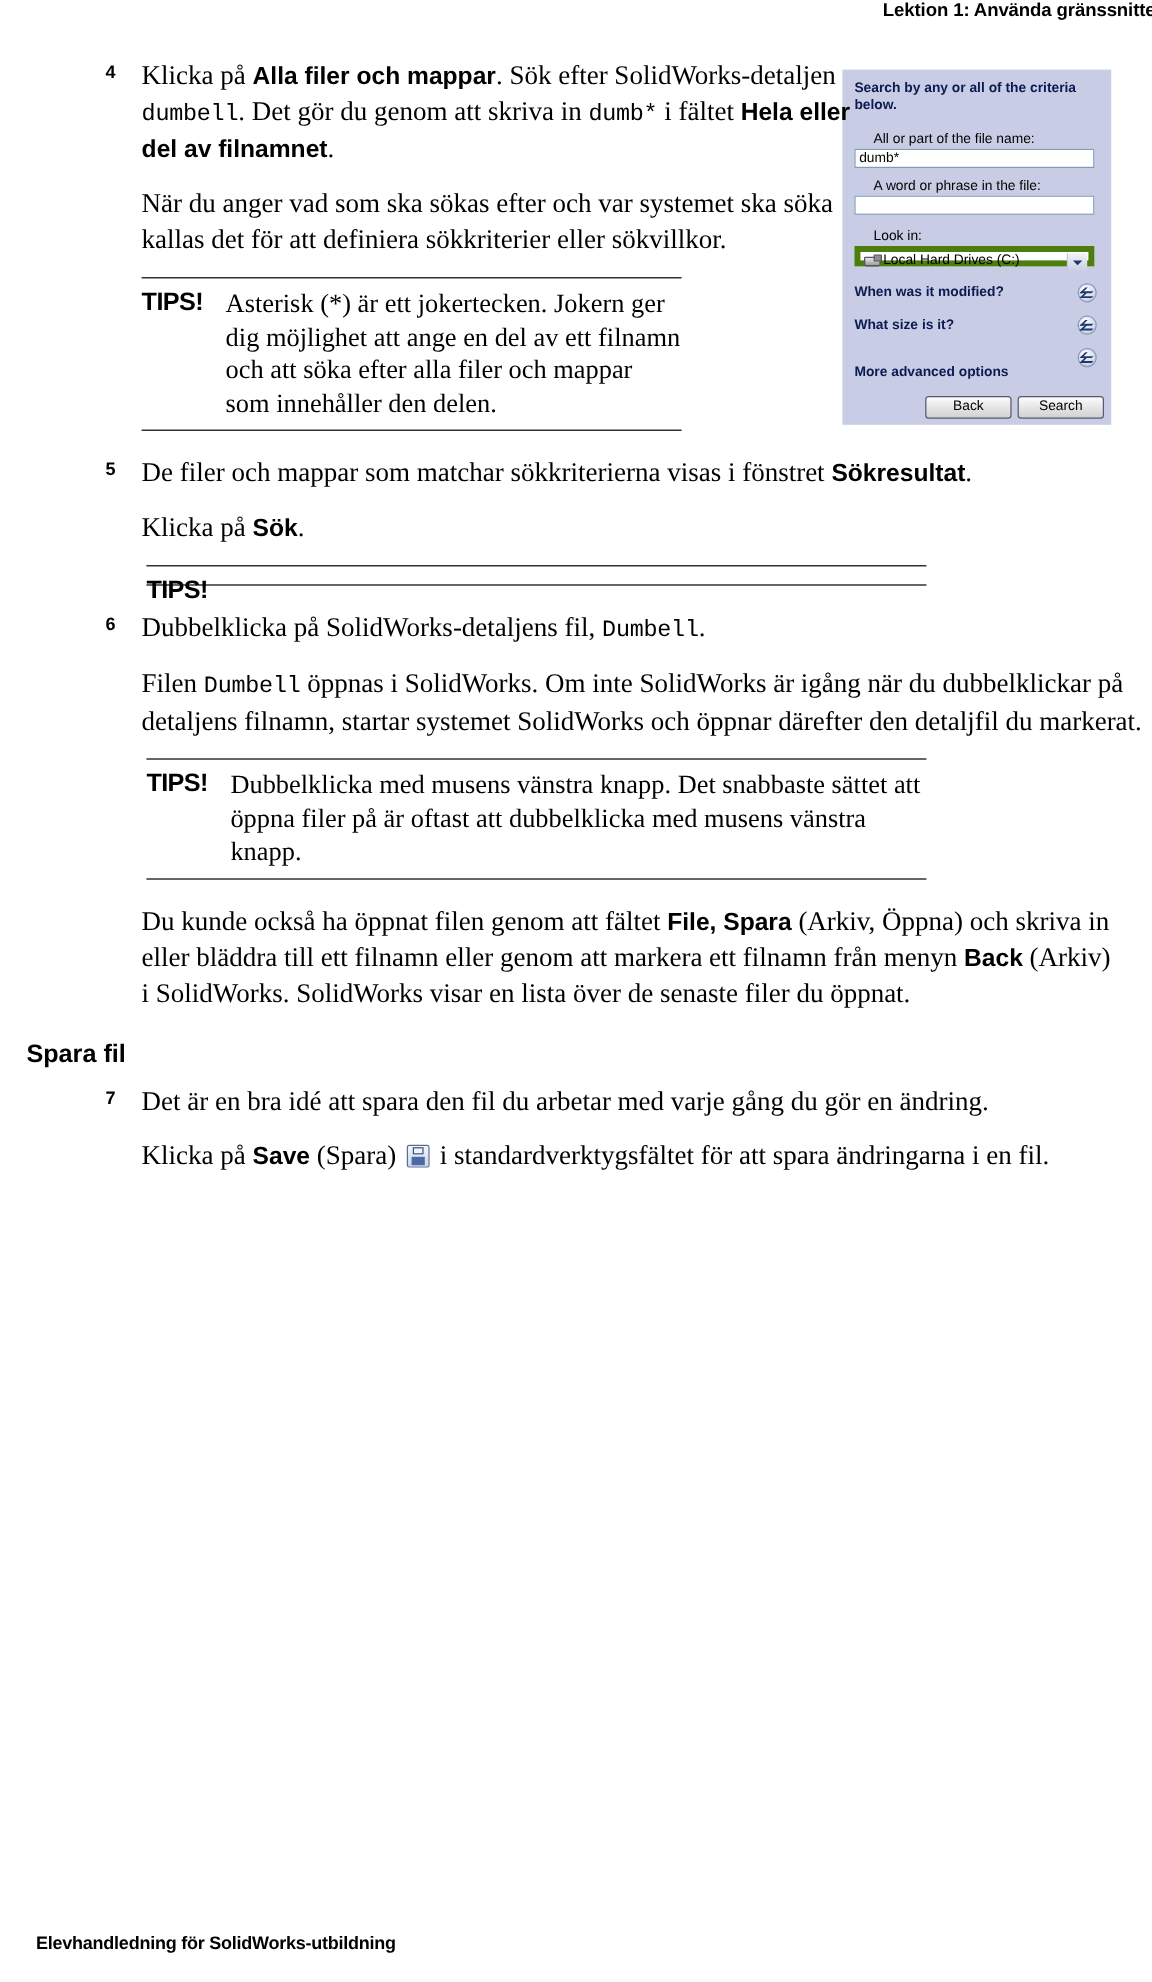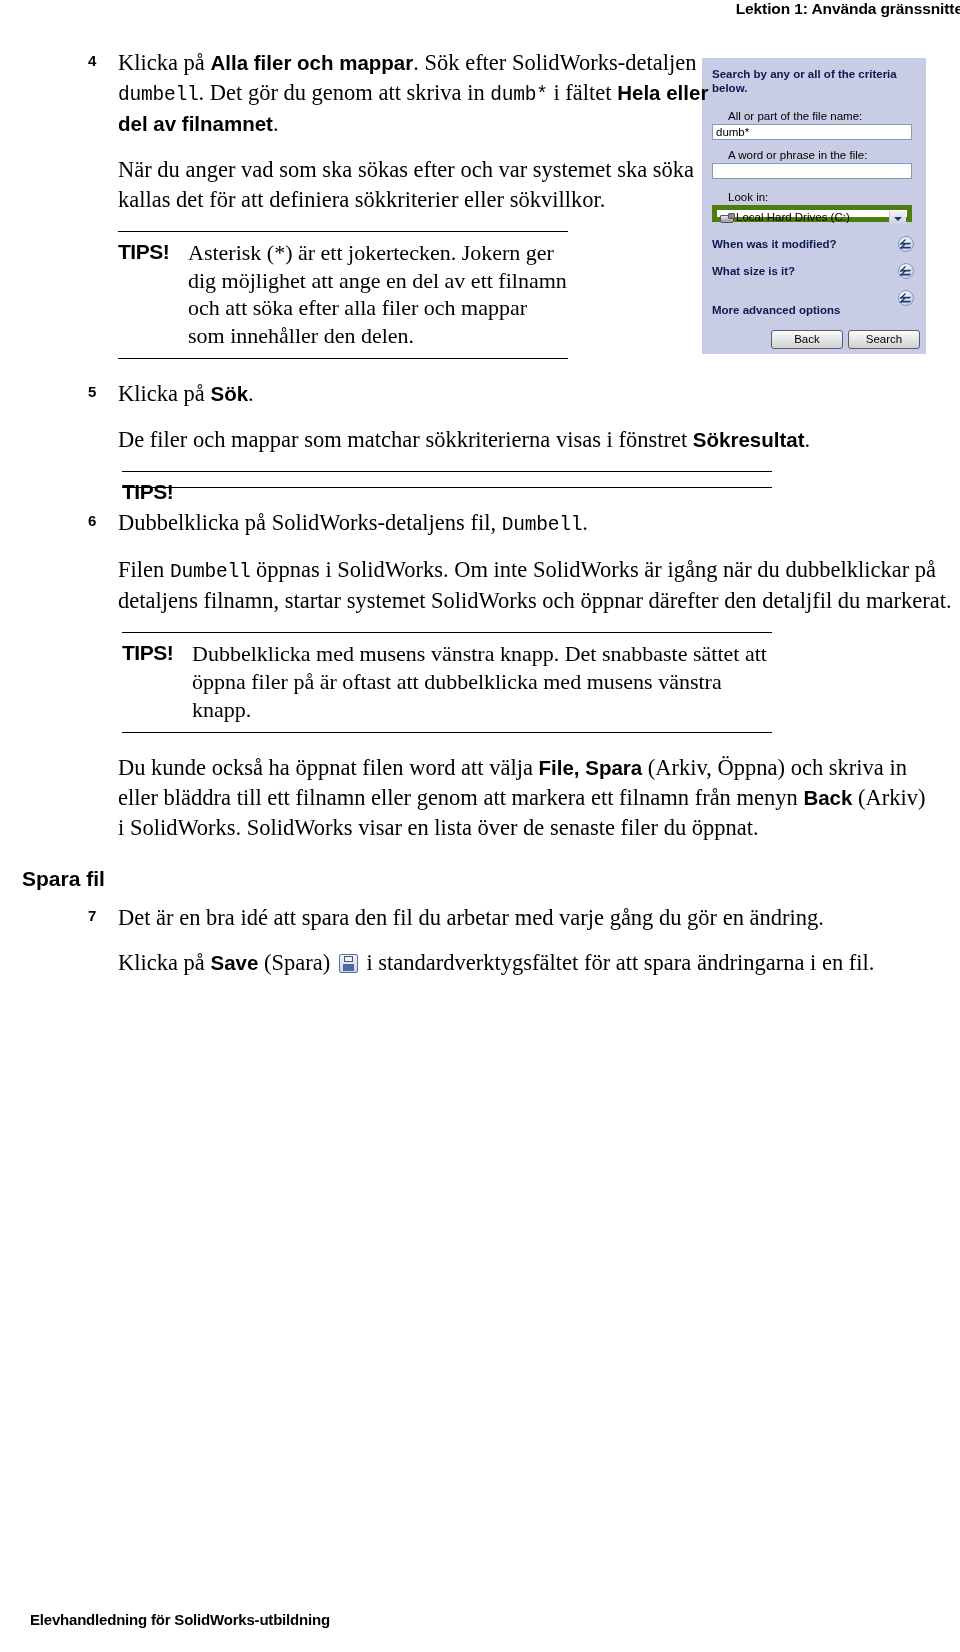--- a/index.html
+++ b/index.html
@@ -354,22 +354,22 @@
       <div class="tips" style="width:450px;">
         <div class="tips-inner">
           <span class="tips-label">TIPS!</span>
           <span class="tips-text">Asterisk (*) är ett jokertecken. Jokern ger dig möjlighet att ange en del av ett filnamn och att söka efter alla filer och mappar som innehåller den delen.</span>
         </div>
       </div>
     </div>
 
     <div class="step">
       <span class="step-num">5</span>
+      <p class="para full"><span>De filer och mappar som matchar sökkriterierna visas i fönstret </span><span class="b">Sökresultat</span><span>.</span></p>
       <p class="para full"><span>Klicka på </span><span class="b">Sök</span><span>.</span></p>
-      <p class="para full"><span>De filer och mappar som matchar sökkriterierna visas i fönstret </span><span class="b">Sökresultat</span><span>.</span></p>
 
       <div class="tips" style="width:650px; margin-left:4px;">
         <div class="tips-inner">
           <span class="tips-label">TIPS!</span>
         </div>
       </div>
     </div>
 
 
     <div class="step">
@@ -377,21 +377,21 @@
       <p class="para full"><span>Dubbelklicka på SolidWorks-detaljens fil, </span><span class="mono">Dumbell</span><span>.</span></p>
       <p class="para full"><span>Filen </span><span class="mono">Dumbell</span><span> öppnas i SolidWorks. Om inte SolidWorks är igång när du dubbelklickar på detaljens filnamn, startar systemet SolidWorks och öppnar därefter den detaljfil du markerat.</span></p>
 
       <div class="tips" style="width:650px; margin-left:4px;">
         <div class="tips-inner">
           <span class="tips-label">TIPS!</span>
           <span class="tips-text">Dubbelklicka med musens vänstra knapp. Det snabbaste sättet att öppna filer på är oftast att dubbelklicka med musens vänstra knapp.</span>
         </div>
       </div>
 
-      <p class="para full" style="max-width:810px;"><span>Du kunde också ha öppnat filen word att välja </span><span class="b">File, Spara</span><span> (Arkiv, Öppna) och skriva in eller bläddra till ett filnamn eller genom att markera ett filnamn från menyn </span><span class="b">Back</span><span> (Arkiv) i SolidWorks. SolidWorks visar en lista över de senaste filer du öppnat.</span></p>
+      <p class="para full" style="max-width:810px;"><span>Du kunde också ha öppnat filen genom att fältet </span><span class="b">File, Spara</span><span> (Arkiv, Öppna) och skriva in eller bläddra till ett filnamn eller genom att markera ett filnamn från menyn </span><span class="b">Back</span><span> (Arkiv) i SolidWorks. SolidWorks visar en lista över de senaste filer du öppnat.</span></p>
     </div>
 
     <div class="section-head" style="margin-top:24px;">Spara fil</div>
 
     <div class="step">
       <span class="step-num">7</span>
       <p class="para" style="max-width:850px;">Det är en bra idé att spara den fil du arbetar med varje gång du gör en ändring.</p>
       <p class="para" style="max-width:850px;"><span>Klicka på </span><span class="b">Save</span><span> (Spara) </span><span class="floppy"></span><span> i standardverktygsfältet för att spara ändringarna i en fil.</span></p>
     </div>
 

